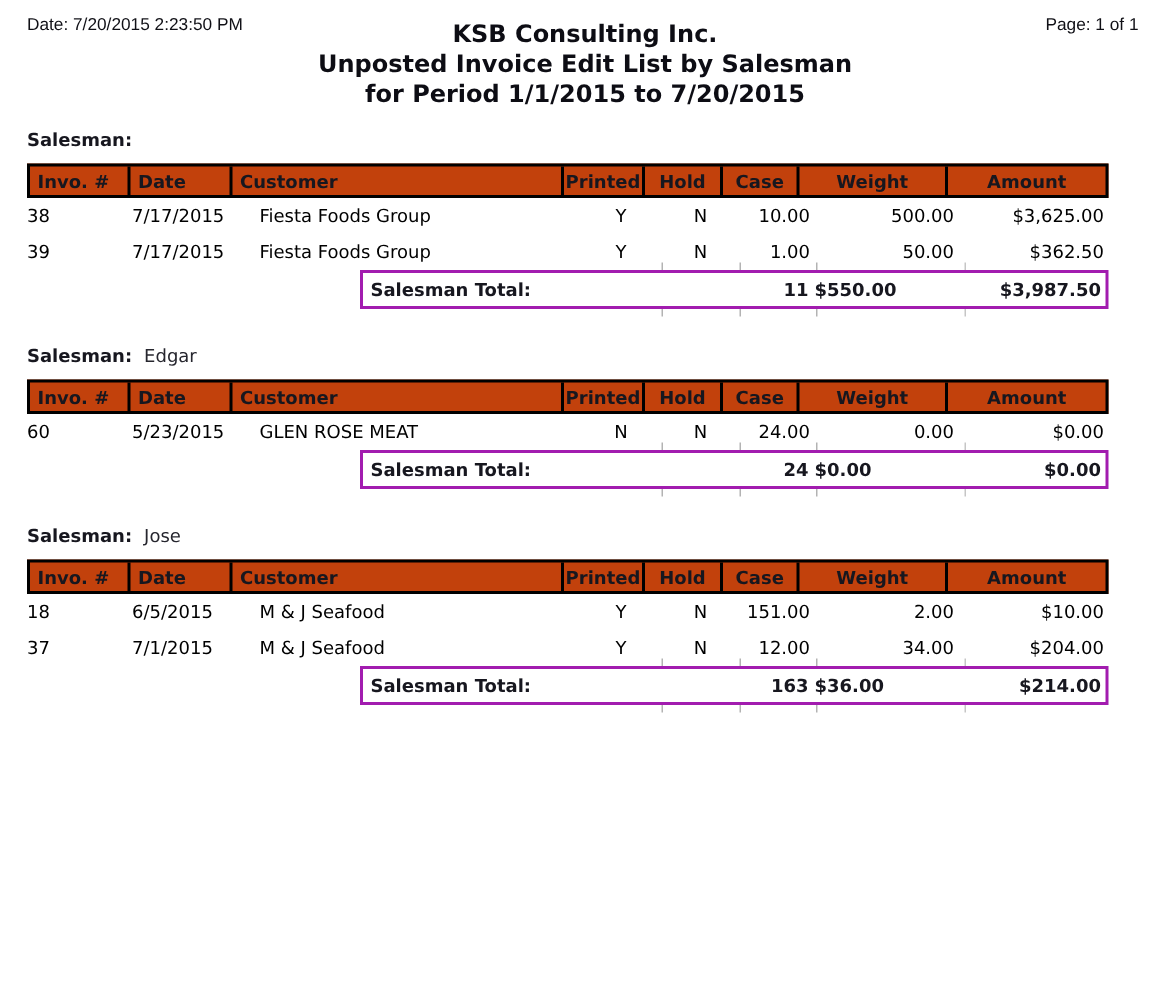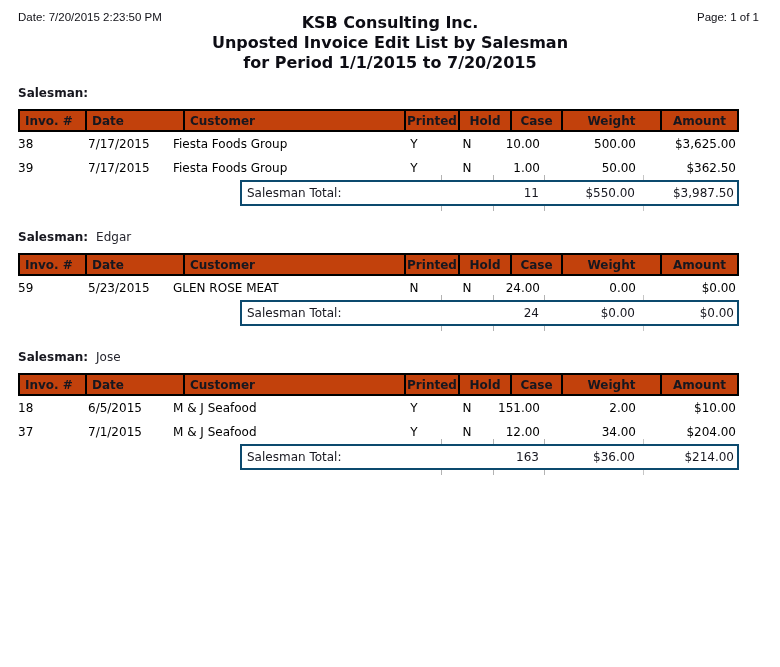--- a/index.html
+++ b/index.html
@@ -41,58 +41,58 @@
     border: 2px solid #000; background: #c2410c;
     font-weight: bold; color: #17171f; align-items: stretch;
   }
   .hc {
     box-sizing: border-box; display: flex; align-items: center;
     border-left: 2px solid #000; overflow: hidden; white-space: nowrap;
   }
   .hc:first-child { border-left: none; }
   .hc.left { padding-left: 5px; }
   .hc.mid { justify-content: center; }
-  .h-invo { width: 65px; } .h-date { width: 98px; } .h-cust { width: 221px; }
+  .h-invo { width: 65px; } .h-date { width: 68px; } .h-cust { width: 221px; }
   .h-printed { width: 54px; } .h-hold { width: 52px; } .h-case { width: 51px; }
   .h-weight { width: 99px; } .h-amount { flex: 1; }
 
   
   .trow { display: flex; height: 24px; align-items: center; color: #000000; }
   .c { box-sizing: border-box; white-space: nowrap; overflow: hidden; }
   .c-invo { width: 67px; }
   .c-date { width: 81px; padding-left: 3px; }
   .c-cust { width: 221px; padding-left: 7px; }
   .c-printed { width: 54px; text-align: center; }
   .c-hold { width: 52px; text-align: center; }
   .c-case { width: 51px; text-align: right; padding-right: 4px; }
   .c-weight { width: 99px; text-align: right; padding-right: 7px; }
   .c-amount { width: 96px; text-align: right; padding-right: 3px; }
 
   
   .totals {
     position: relative; margin-left: 222px; width: 499px; height: 26px;
-    box-sizing: border-box; border: 2px solid #0c4a6e; background: #fff;
+    box-sizing: border-box; border: 2px solid #a21caf; background: #fff;
     display: flex; align-items: center;
-    font-weight: normal; color: #17171f;
+    font-weight: bold; color: #17171f;
   }
   .totals::before, .totals::after {
     content: ""; position: absolute; left: 0; width: 100%; height: 5px;
     background-image:
       linear-gradient(#b3b3b3,#b3b3b3),
       linear-gradient(#b3b3b3,#b3b3b3),
       linear-gradient(#b3b3b3,#b3b3b3),
       linear-gradient(#c6c6c6,#c6c6c6);
     background-size: 1px 5px; background-repeat: no-repeat;
     background-position: 199px 0, 251px 0, 302px 0, 401px 0;
   }
   .totals::before { top: -7px; }
   .totals::after  { bottom: -7px; }
   .t-label  { box-sizing: border-box; width: 250px; padding-left: 5px; white-space: nowrap; }
   .t-case   { box-sizing: border-box; width: 51px;  text-align: right; padding-right: 4px; }
-  .t-weight { box-sizing: border-box; width: 99px;  text-align: right; padding-right: 7px; }
+  .t-weight { box-sizing: border-box; width: 99px;  text-align: left; padding-right: 7px; }
   .t-amount { box-sizing: border-box; flex: 1;      text-align: right; padding-right: 3px; }
   .grand { margin-top: 21px; }
 </style>
 </head>
 <body>
 
 <div class="page">
 
   <div class="rpt-header">
     <div class="meta-date">Date: 7/20/2015 2:23:50 PM</div>
@@ -154,21 +154,21 @@
       <div class="hc left h-invo">Invo. #</div>
       <div class="hc left h-date">Date</div>
       <div class="hc left h-cust">Customer</div>
       <div class="hc mid h-printed">Printed</div>
       <div class="hc mid h-hold">Hold</div>
       <div class="hc mid h-case">Case</div>
       <div class="hc mid h-weight">Weight</div>
       <div class="hc mid h-amount">Amount</div>
     </div>
     <div class="trow">
-      <div class="c c-invo">59</div>
+      <div class="c c-invo">60</div>
       <div class="c c-date">5/23/2015</div>
       <div class="c c-cust">GLEN ROSE MEAT</div>
       <div class="c c-printed">N</div>
       <div class="c c-hold">N</div>
       <div class="c c-case">24.00</div>
       <div class="c c-weight">0.00</div>
       <div class="c c-amount">$0.00</div>
     </div>
     <div class="totals">
       <div class="t-label">Salesman Total:</div>

